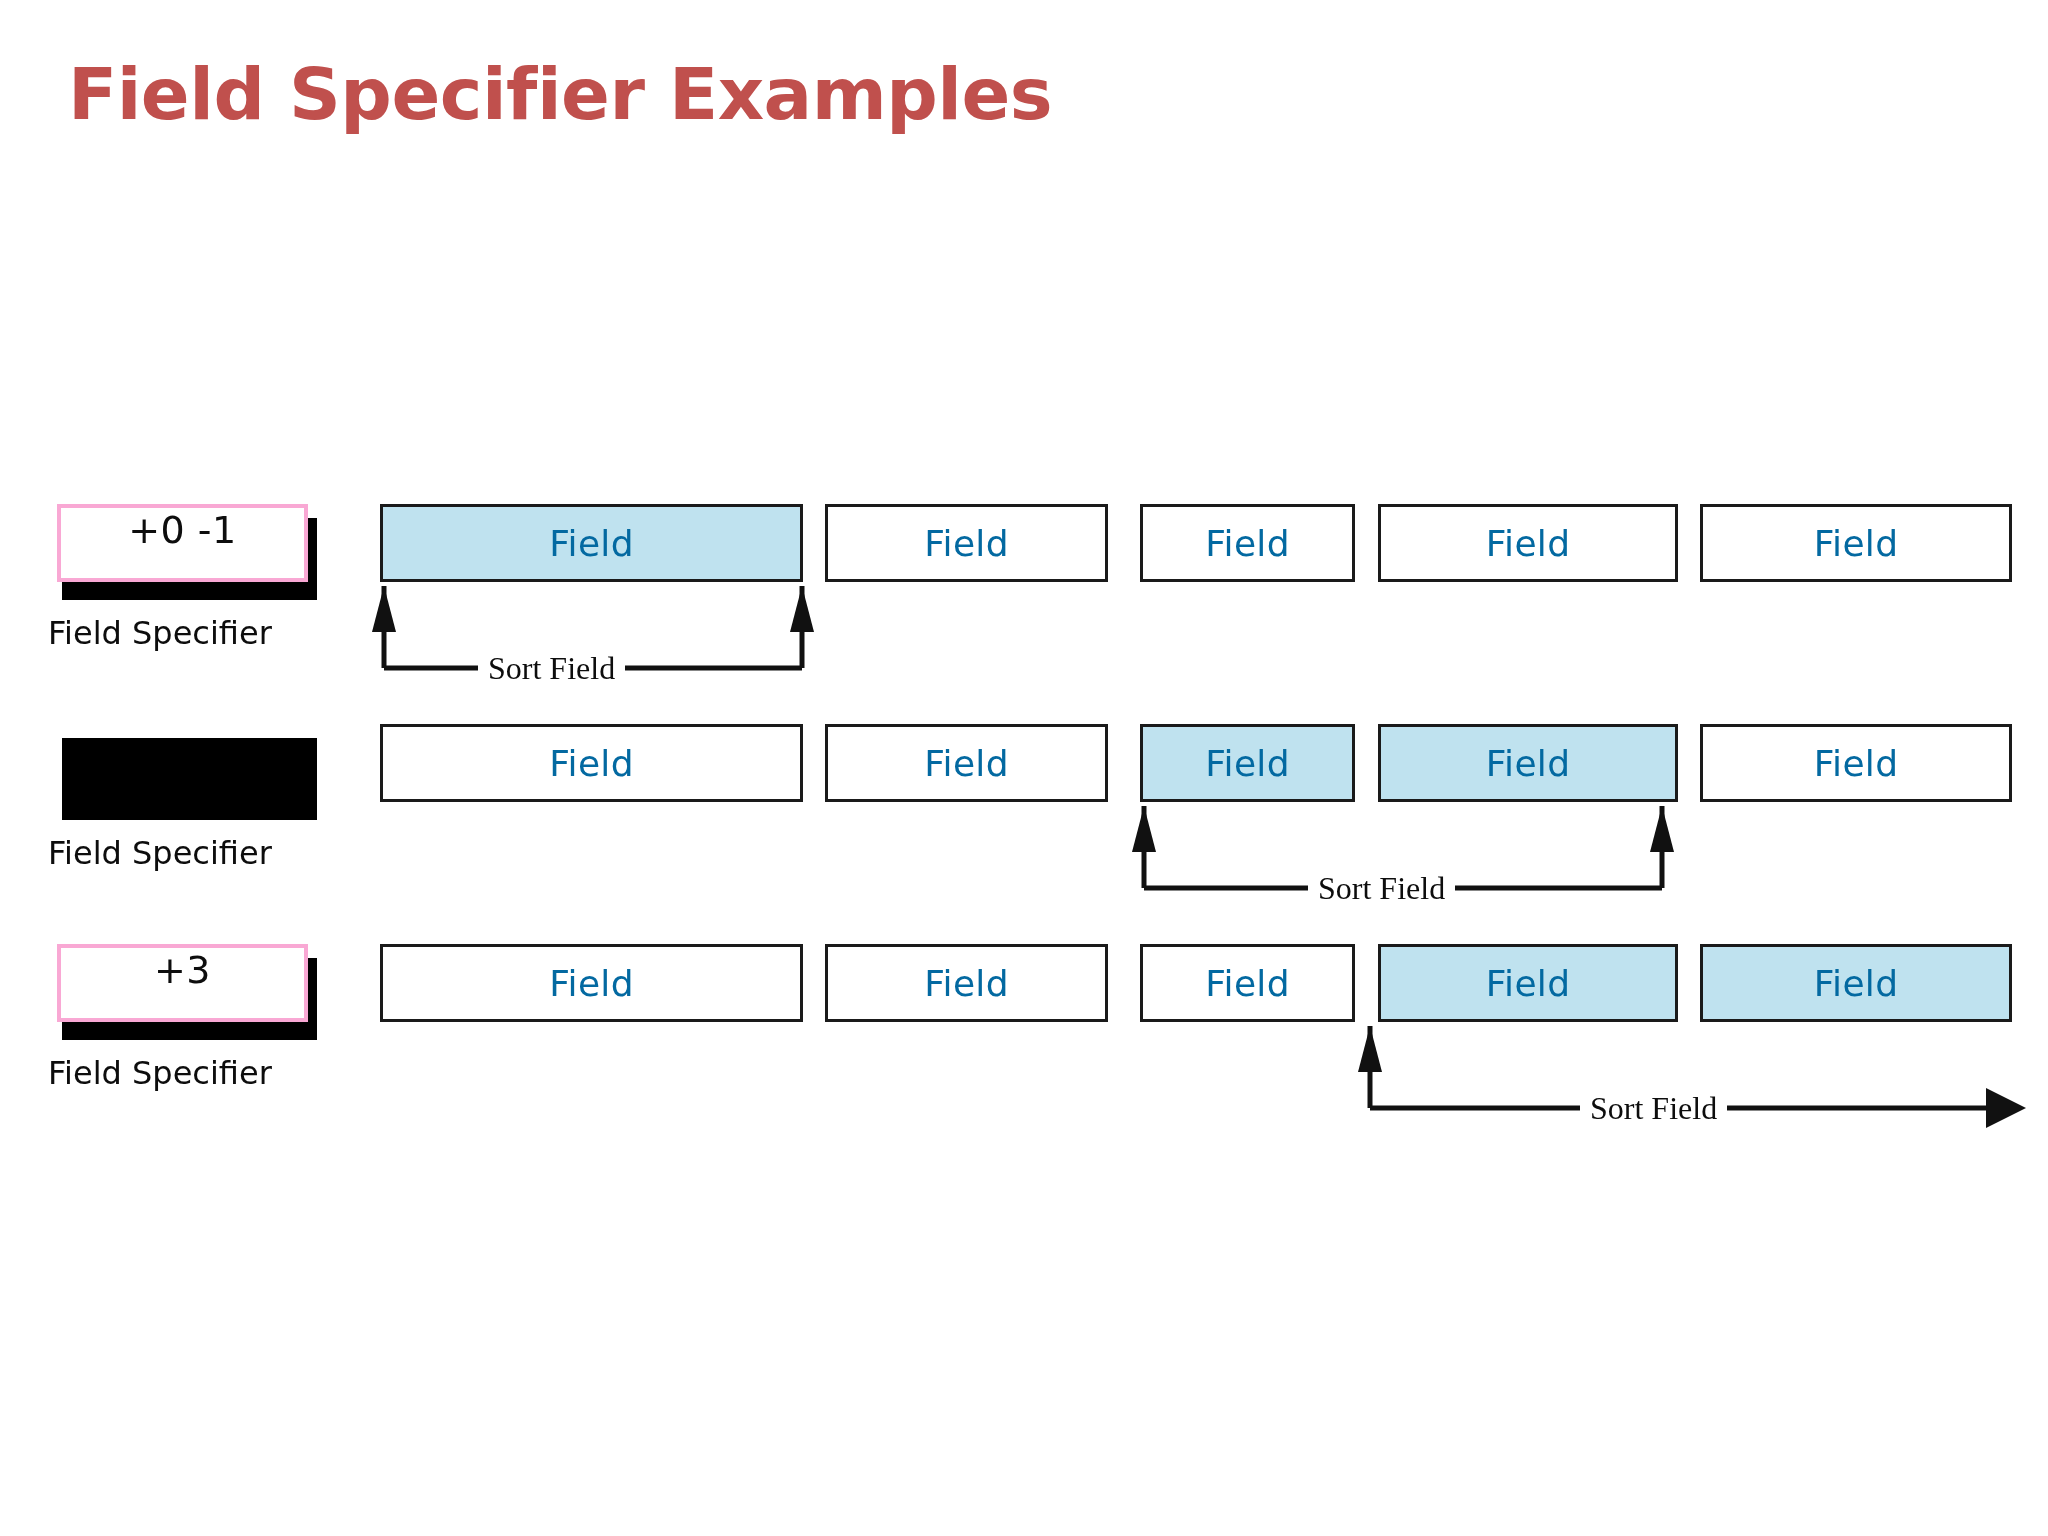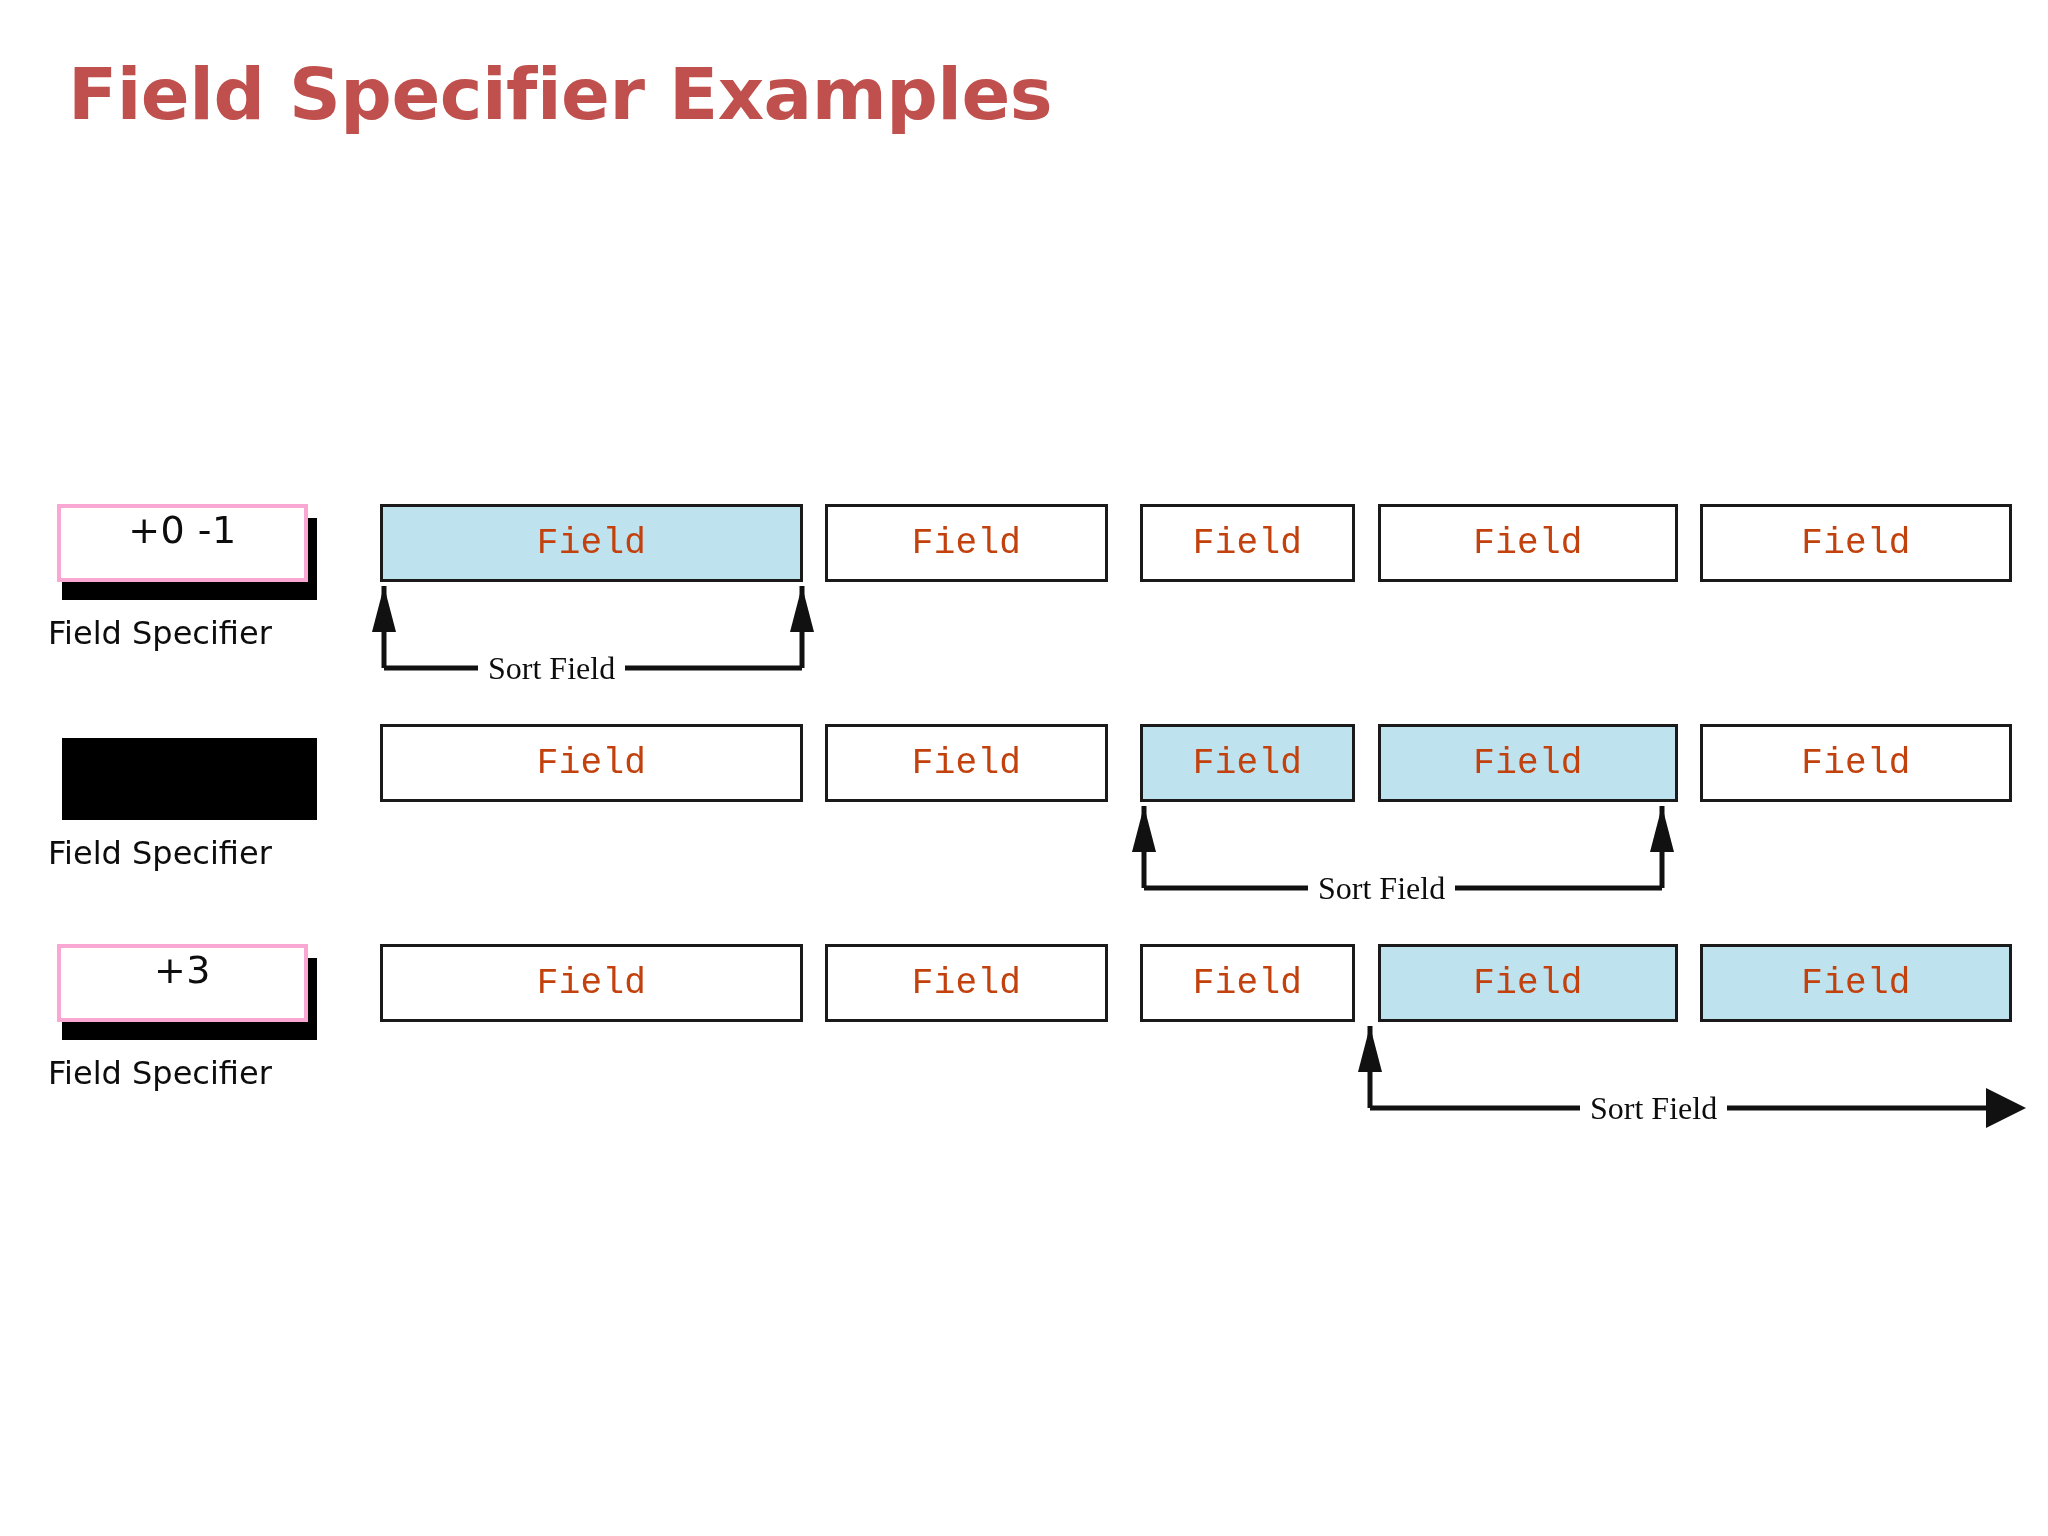--- a/index.html
+++ b/index.html
@@ -110,23 +110,22 @@
     box-sizing: border-box;
     display: flex;
     align-items: center;
     justify-content: center;
   }
   .field-box.hl {
     background: #bfe2ef;
   }
   .field-text {
     font-size: 36px;
-    color: #c2410c;
+    color: #0369a1;
     letter-spacing: 0.3px;
-    font-family: Liberation Mono, monospace;
   }
 
   
   .bracket {
     position: absolute;
     top: 86px;
     height: 110px;
     font-family: Liberation Serif, serif;
   }
   .bracket svg {

